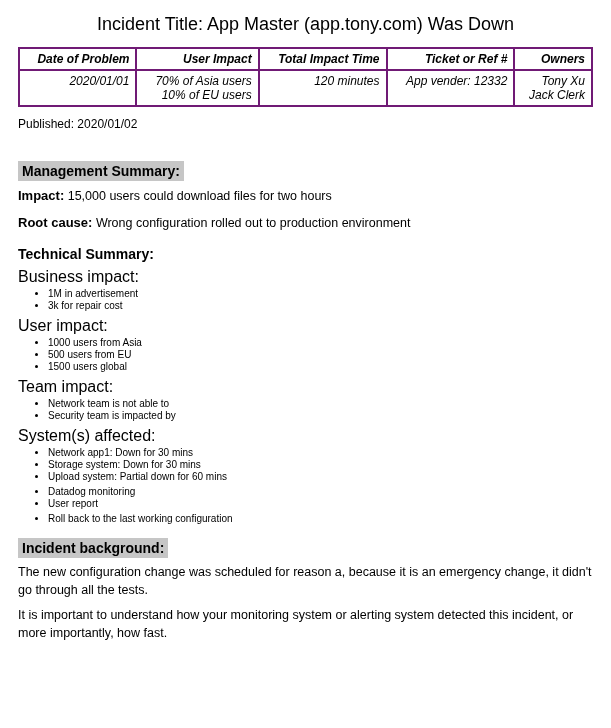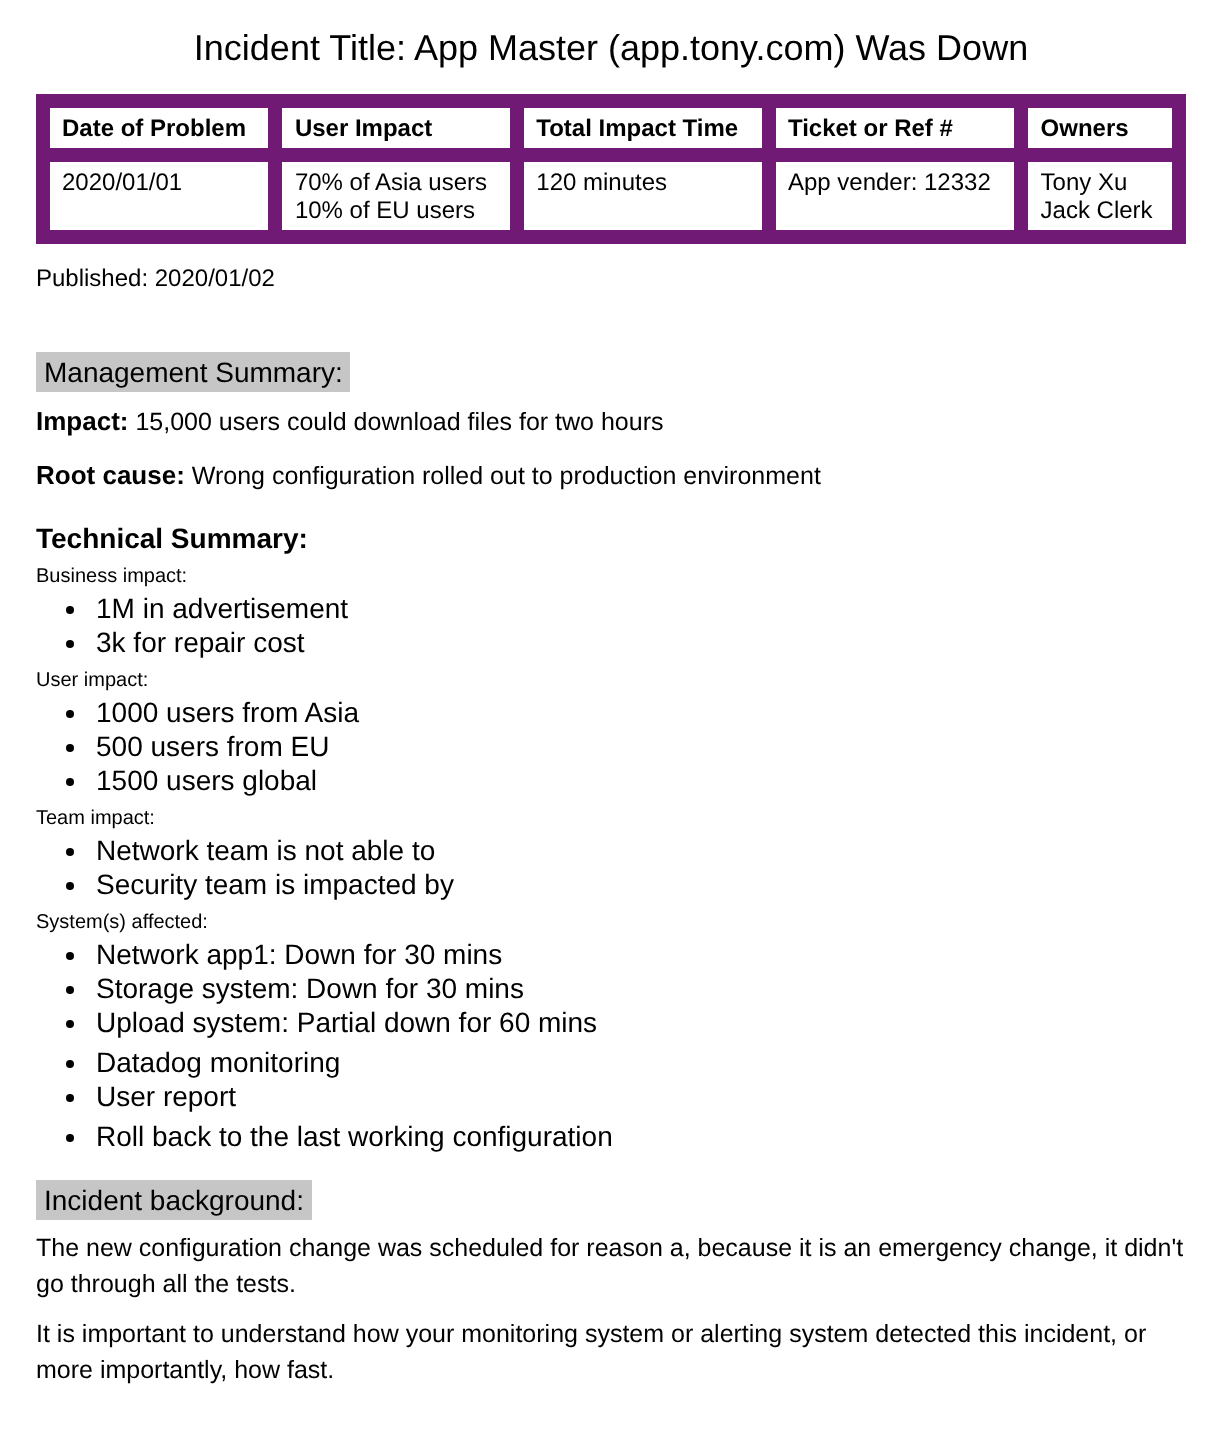--- a/index.html
+++ b/index.html
@@ -28,40 +28,41 @@
 
     table.info-table {
       width: 100%;
       border-collapse: collapse;
       margin-bottom: 10px;
       font-size: 12px;
     }
 
     table.info-table th,
     table.info-table td {
-      border: 7px solid #701a75;
+      border: 2px solid #701a75;
       padding: 3px 6px;
-      text-align: left;
+      text-align: right;
       vertical-align: top;
+      font-style: italic;
     }
 
     table.info-table th {
       font-weight: bold;
       background: #fff;
     }
 
     .published {
       font-size: 12px;
       margin-bottom: 30px;
     }
 
     .section-heading {
       background-color: #c6c6c6;
       font-size: 14px;
-      font-weight: normal;
+      font-weight: bold;
       padding: 2px 4px;
       margin-bottom: 6px;
       display: inline-block;
     }
 
     .section-block {
       margin-bottom: 14px;
     }
 
     .bold-label {
@@ -69,30 +70,30 @@
       font-size: 13px;
     }
 
     .sub-heading {
       font-size: 14px;
       font-weight: bold;
       margin-bottom: 4px;
     }
 
     .sub-section-label {
-      font-size: 10px;
+      font-size: 16px;
       margin-top: 6px;
       margin-bottom: 2px;
     }
 
     ul.bullet-list {
       list-style-type: disc;
       padding-left: 30px;
       margin-bottom: 4px;
-      font-size: 14px;
+      font-size: 10px;
     }
 
     ul.bullet-list li {
       margin-bottom: 1px;
     }
 
     .paragraph {
       font-size: 12.5px;
       margin-bottom: 8px;
       line-height: 1.4;

